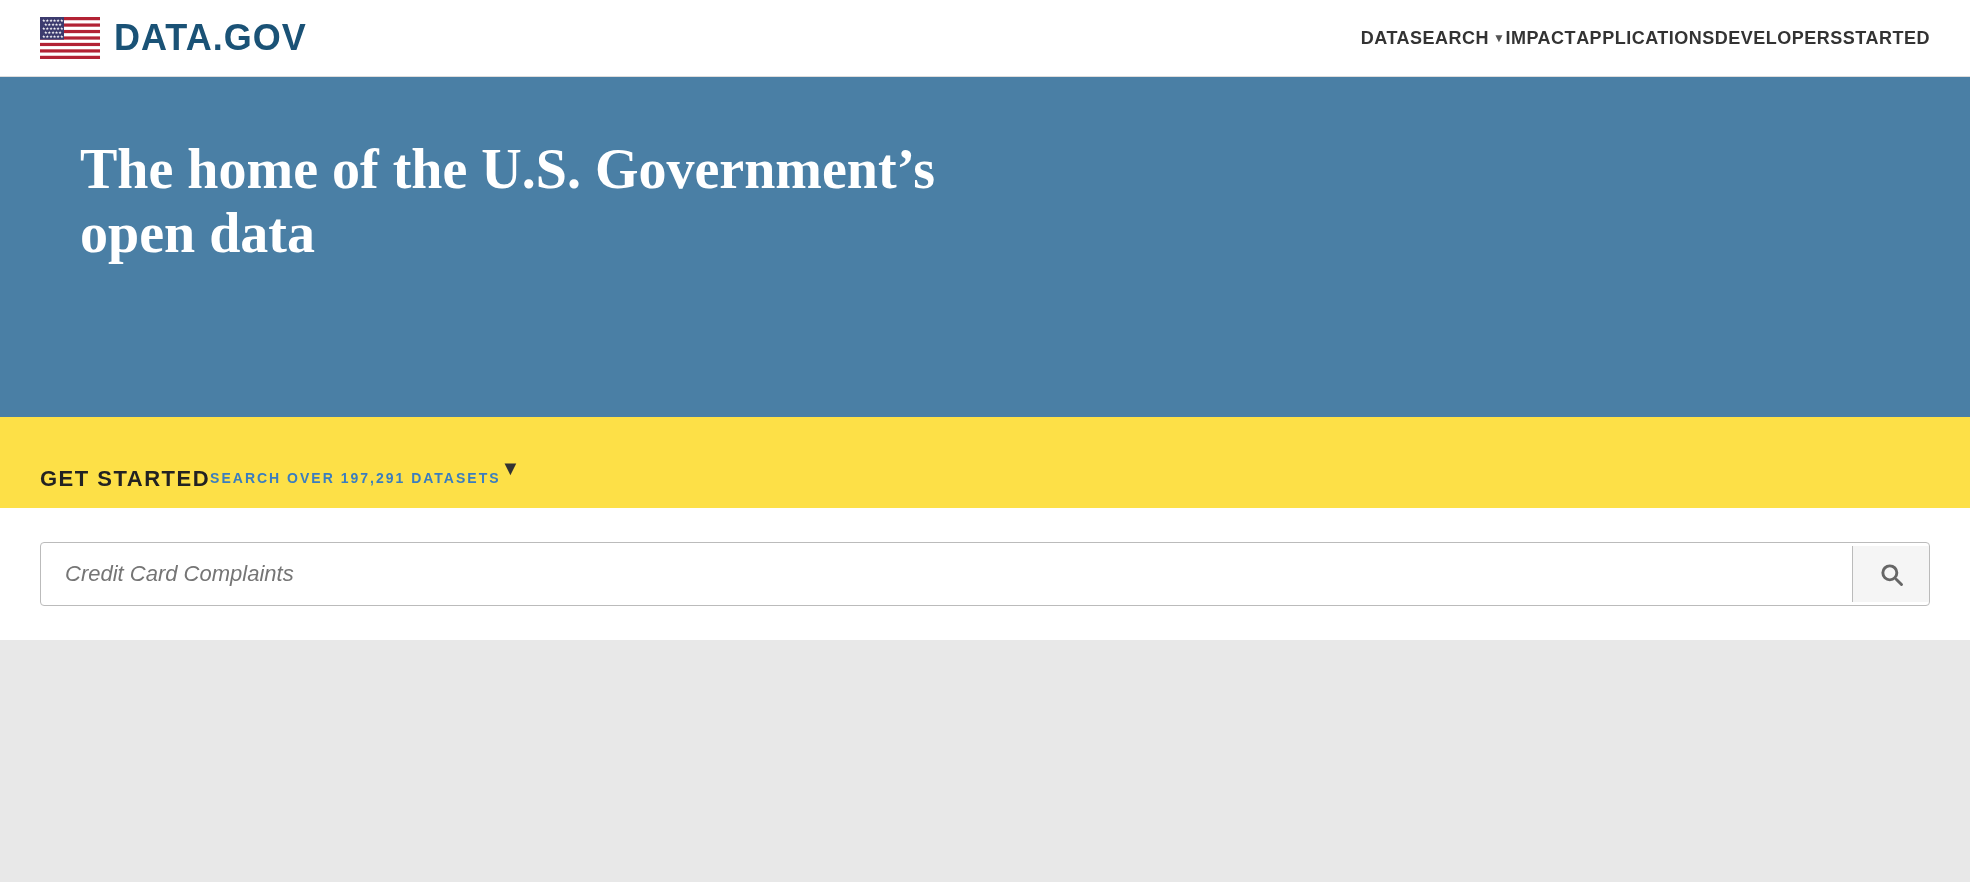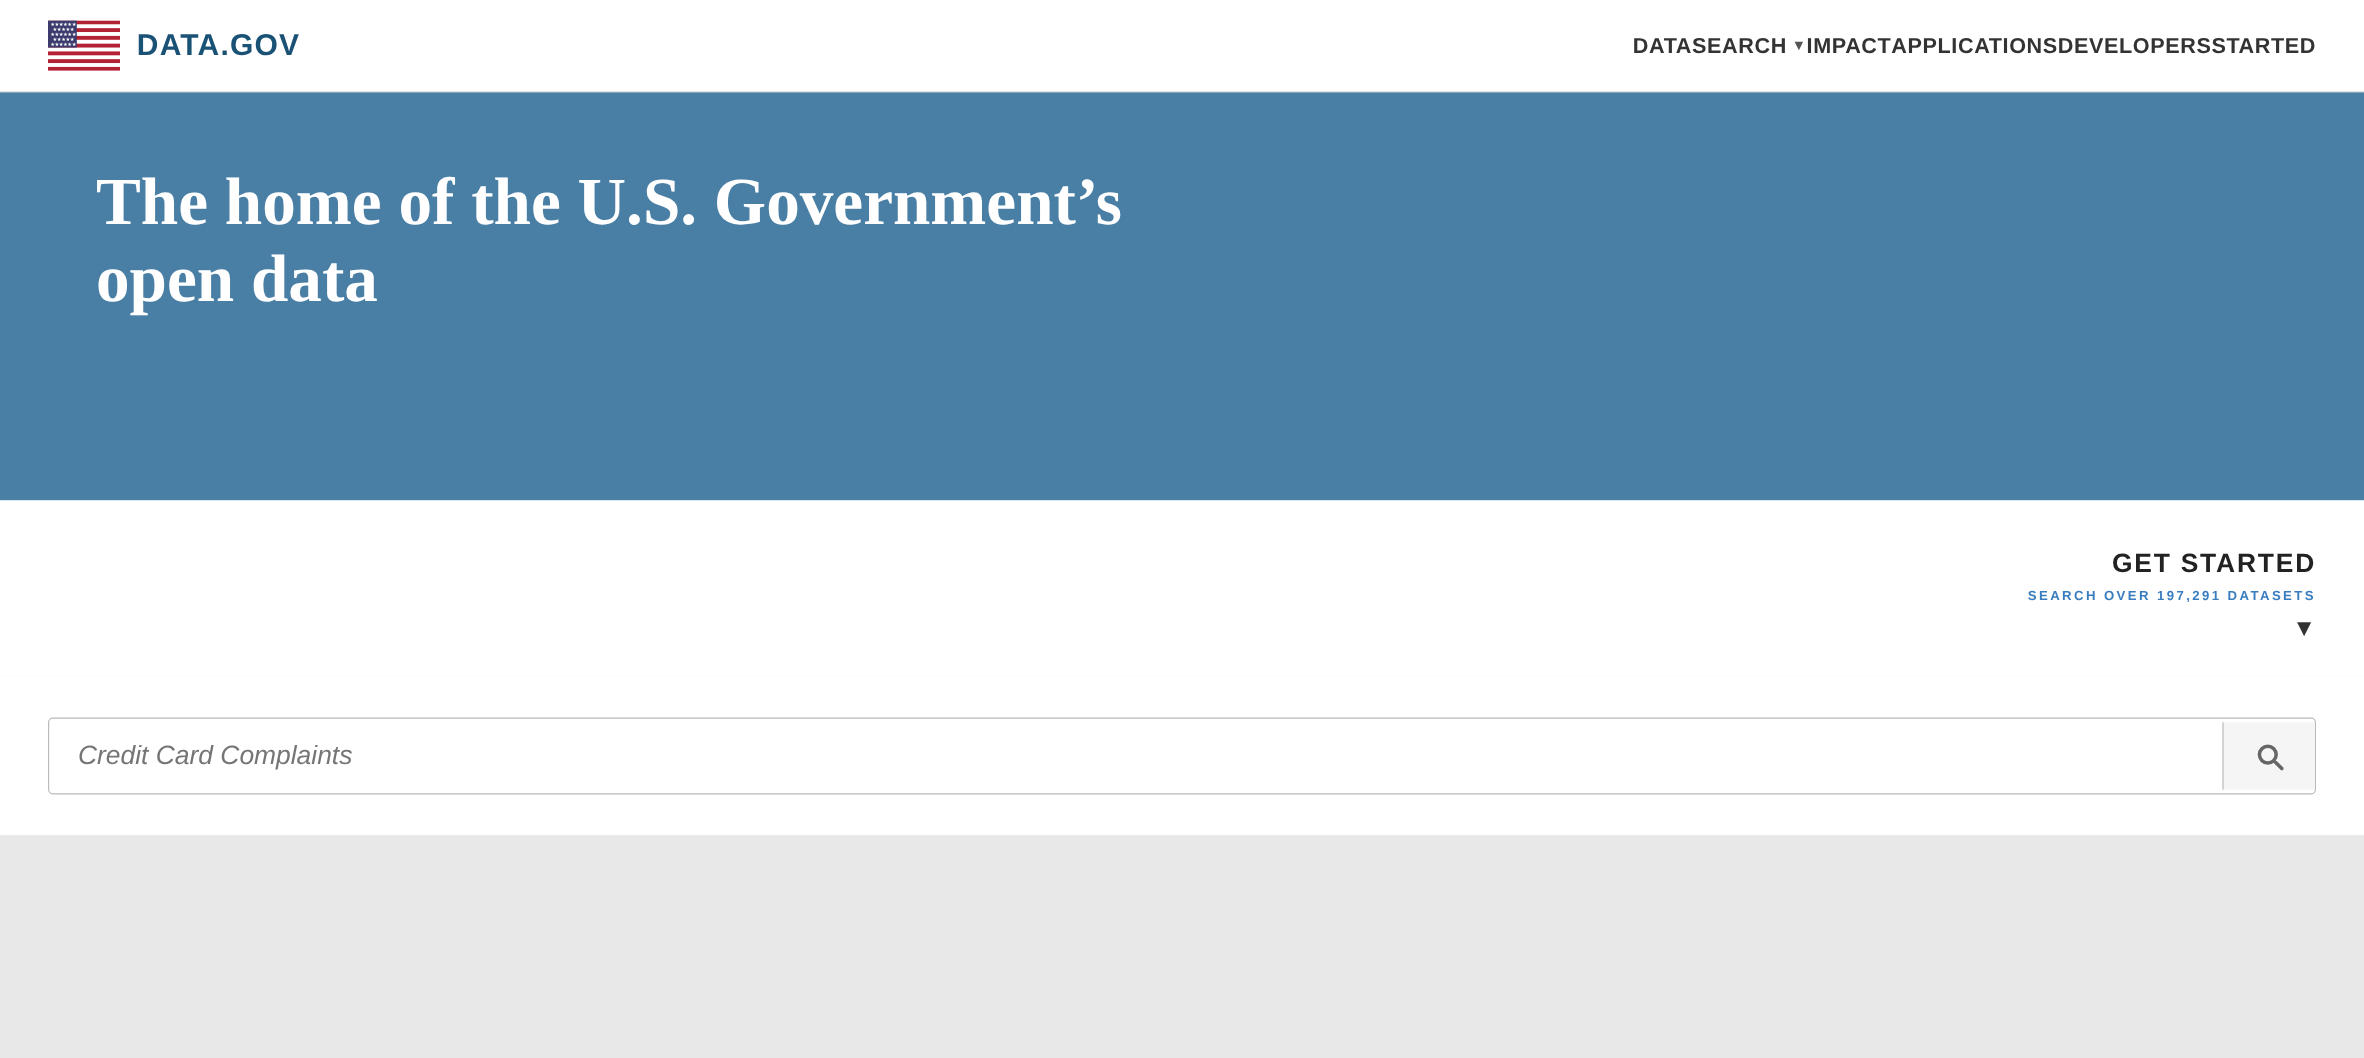--- a/index.html
+++ b/index.html
@@ -27,21 +27,21 @@
     }
 
     .logo-area {
       display: flex;
       align-items: center;
       gap: 14px;
     }
 
     .logo-text {
       font-family: 'Arial', sans-serif;
-      font-size: 25px;
+      font-size: 36px;
       font-weight: 700;
       color: #1a5276;
       letter-spacing: 1px;
     }
 
     .nav {
       display: flex;
       align-items: center;
     }
 
@@ -91,39 +91,39 @@
       max-width: 870px;
     }
 
     .hero-subtitle a {
       color: #e8f0f5;
       text-decoration: underline;
     }
 
     
     .get-started-section {
-      background: #ffffff;
+      background: #fde047;
       padding: 40px 40px 0 40px;
       display: flex;
-      flex-direction: column;
-      align-items: flex-end;
+      flex-direction: row;
+      align-items: center;
     }
 
     .get-started-label {
       font-family: 'Arial', sans-serif;
       font-size: 22px;
       font-weight: 900;
       color: #222;
       letter-spacing: 1.5px;
       margin-bottom: 8px;
     }
 
     .search-over-text {
       font-family: 'Arial', sans-serif;
-      font-size: 11px;
+      font-size: 14px;
       font-weight: 700;
       color: #888;
       letter-spacing: 2px;
       margin-bottom: 10px;
     }
 
     .search-over-text span {
       color: #3a7dbf;
     }
 

